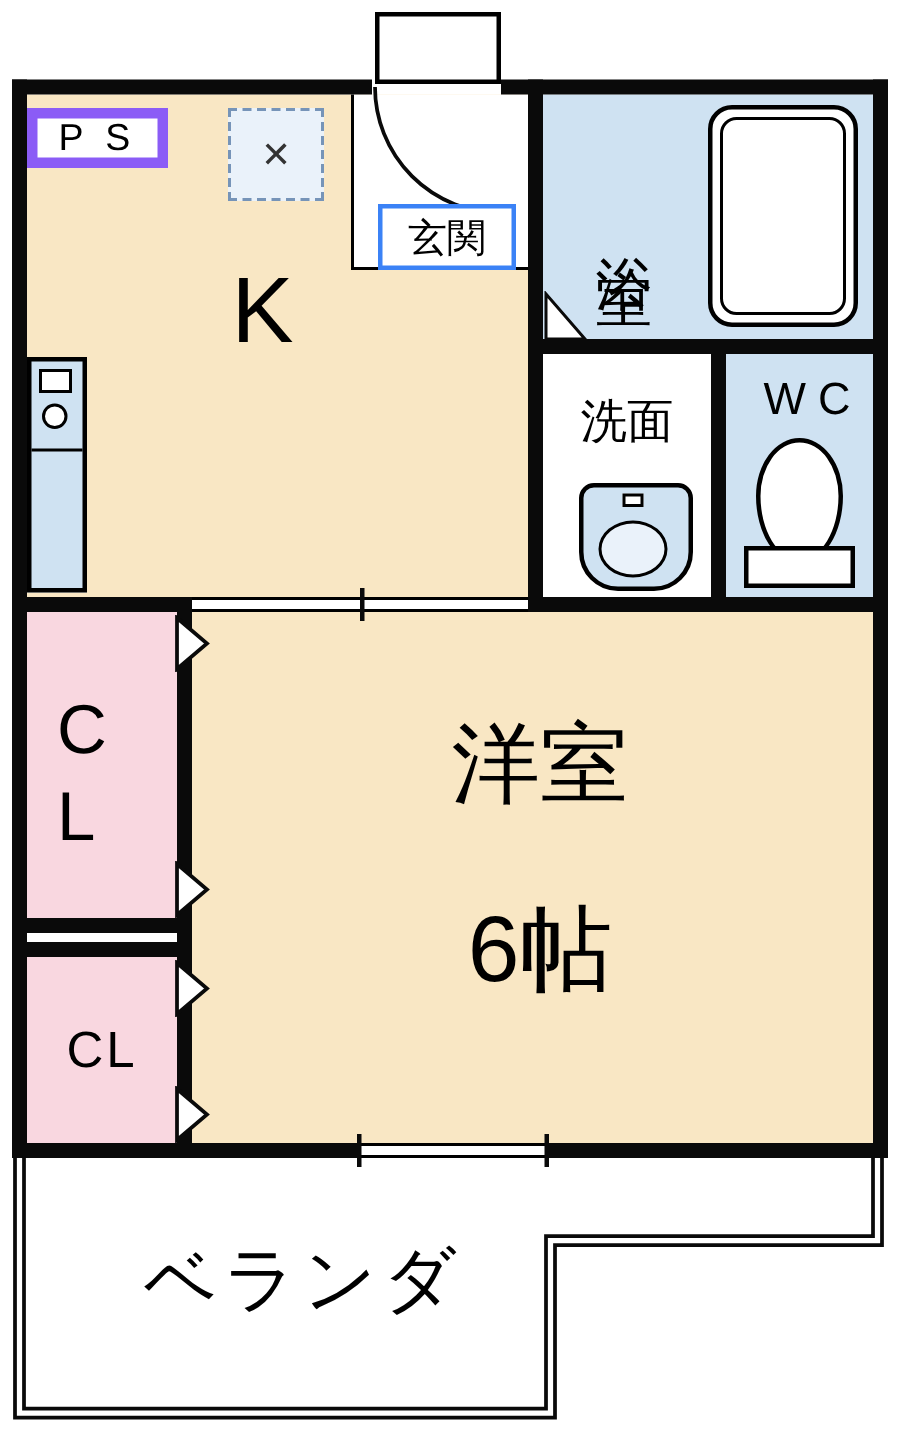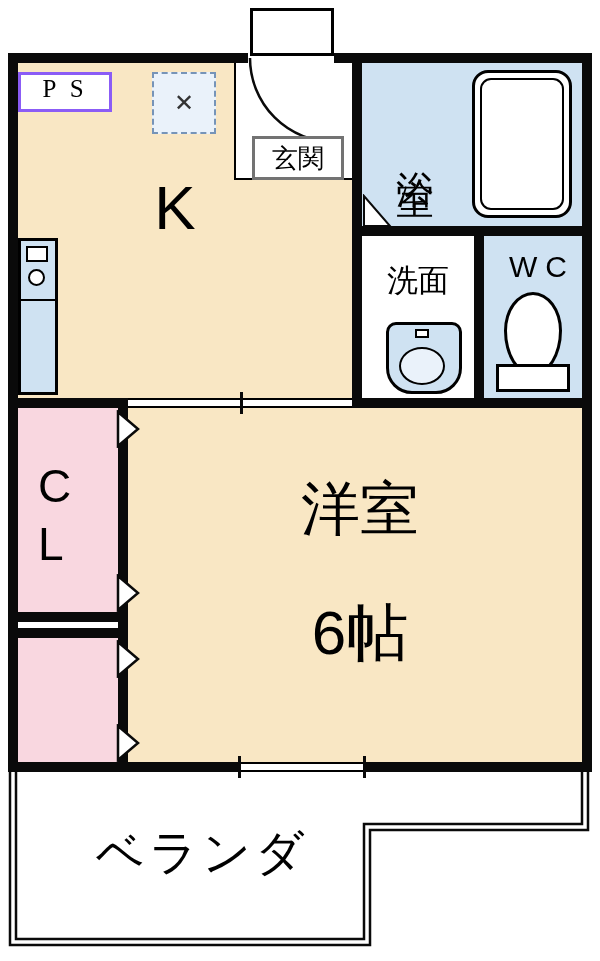--- a/index.html
+++ b/index.html
@@ -38,22 +38,22 @@
   
   .win{background:#fff;border-top:2.5px solid #000;border-bottom:2.5px solid #000;}
   .win-divider{left:128px;top:398px;width:224px;height:10px;}
   .win-bottom{left:240px;top:762px;width:126px;height:10px;}
   .tick{background:var(--wall,#0a0a0a);width:3px;height:22px;}
   .tick-divider{left:240px;top:392px;}
   .tick-b1{left:238px;top:756px;}
   .tick-b2{left:363px;top:756px;}
 
   
-  .ps-box{left:18px;top:72px;width:94px;height:40px;background:#fff;border:3px solid #8b5cf6;display:flex;align-items:flex-start;justify-content:center;font-size:25px;letter-spacing:4px;font-family:Liberation Serif, serif;}
-  .genkan-box{left:252px;top:136px;width:92px;height:44px;background:#fff;border:3px solid #737373;display:flex;align-items:center;justify-content:center;font-size:26px;text-align:right;}
+  .ps-box{left:18px;top:72px;width:94px;height:40px;background:#fff;border:7px solid #8b5cf6;display:flex;align-items:center;justify-content:center;font-size:25px;letter-spacing:4px;}
+  .genkan-box{left:252px;top:136px;width:92px;height:44px;background:#fff;border:3px solid #3b82f6;display:flex;align-items:center;justify-content:center;font-size:26px;text-align:right;}
   .hood-box{left:152px;top:72px;width:64px;height:62px;background:#eaf2fa;border:2px dashed #7694b8;display:flex;align-items:center;justify-content:center;font-size:24px;color:#333;}
   .counter{left:18px;top:238px;width:40px;height:157px;background:var(--fixture-blue,#cfe2f2);border:3px solid #000;}
   .counter-rect{position:absolute;left:5px;top:5px;width:22px;height:16px;background:#fff;border:2px solid #000;}
   .counter-circle{position:absolute;left:7px;top:28px;width:17px;height:17px;background:#fff;border:2px solid #000;border-radius:50%;}
   .counter-line{position:absolute;left:0;top:58px;width:34px;height:2px;background:#000;}
   .tub{left:472px;top:70px;width:100px;height:148px;background:#fff;border:3px solid #000;border-radius:16px;}
   .tub-inner{position:absolute;left:5px;top:5px;right:5px;bottom:5px;border:2px solid #000;border-radius:11px;}
   .basin{left:386px;top:322px;width:76px;height:72px;background:var(--fixture-blue,#cfe2f2);border:3px solid #000;border-radius:10px 10px 26px 26px;}
   .basin-bowl{position:absolute;left:10px;top:22px;width:46px;height:38px;border:2px solid #000;border-radius:50%;background:#eaf2fa;}
   .basin-faucet{position:absolute;left:26px;top:4px;width:14px;height:9px;border:2px solid #000;background:#fff;}
@@ -168,20 +168,21 @@
   <div class="label lbl-k">K</div>
   <div class="lbl-bath" style="position:absolute;">浴室</div>
   <div class="label lbl-wash">洗面</div>
   <div class="label lbl-wc">WC</div>
   <div class="label lbl-western">洋室</div>
   <div class="label lbl-wsize">6帖</div>
   <div class="lbl-cl-upper">
     <span>C</span>
     <span>L</span>
   </div>
+  <div class="label lbl-cl-lower">CL</div>
 
   <svg class="veranda-svg" viewBox="0 0 600 191">
     <path d="M 10 0 L 10 175 L 370 175 L 370 60 L 588 60 L 588 0" fill="none" stroke="#0a0a0a" stroke-width="2.5"></path>
     <path d="M 16 0 L 16 169 L 364 169 L 364 54 L 582 54 L 582 0" fill="none" stroke="#0a0a0a" stroke-width="2.5"></path>
   </svg>
   <div class="label lbl-veranda">ベランダ</div>
 
 </div>
 
 </body></html>

